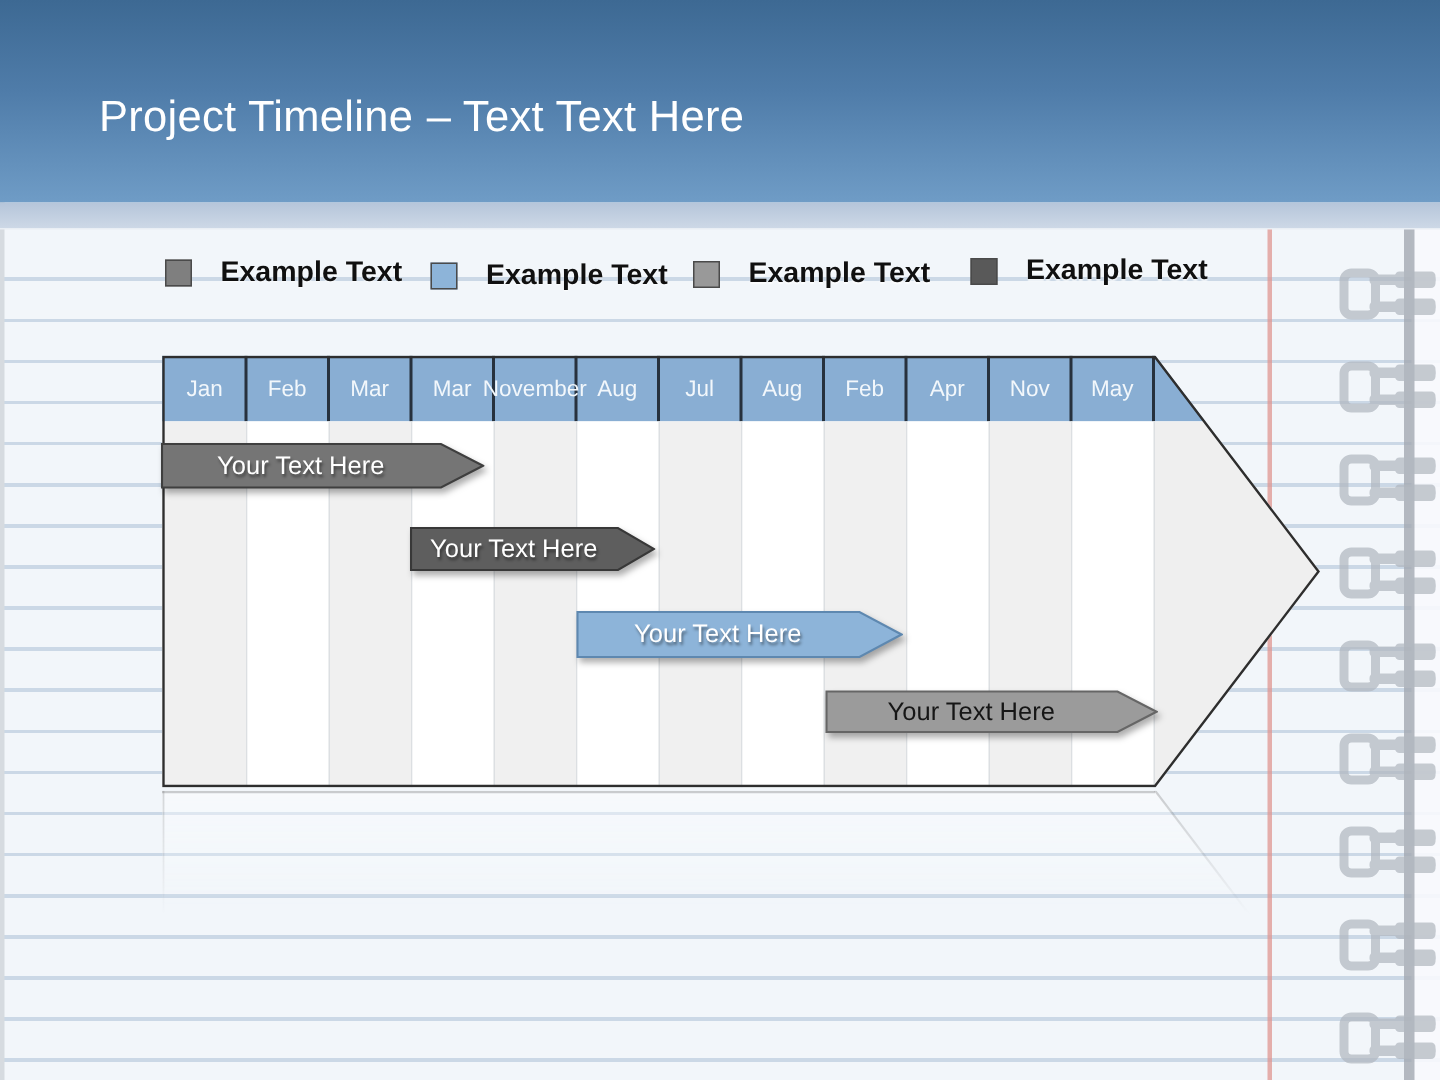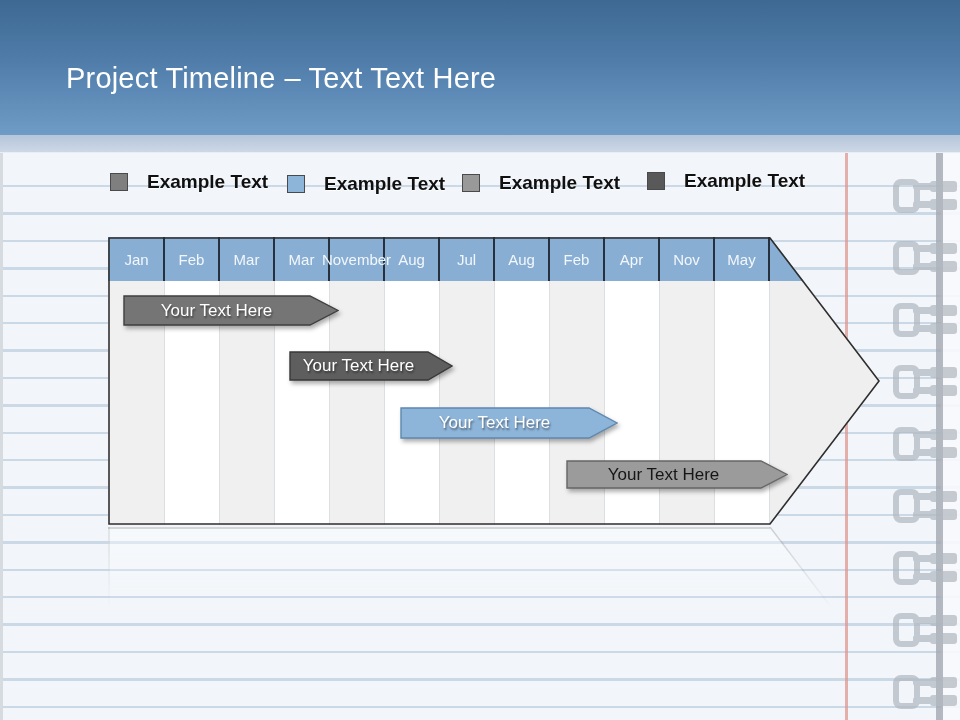--- a/index.html
+++ b/index.html
@@ -60,21 +60,21 @@
     display:flex; align-items:center; justify-content:center;
     color:#f2f7fb; font-size:15px; }
   .tl-body { position:absolute; left:0; top:44px; width:772px; height:244px; display:flex; padding-left:2px; box-sizing:border-box; background:#ffffff; }
   .month-col { width:55px; flex:0 0 55px; box-sizing:border-box; border-right:1px solid #dcdfe2; }
   .month-col:nth-child(odd) { background:#f0f0f0; }
   .month-col:nth-child(even) { background:#ffffff; }
   .body-filler { flex:1; background:#efefef; }
   .tl-outline { position:absolute; left:0; top:0; pointer-events:none; }
 
   
-  .task-bar { position:absolute; z-index:5;margin-left:16px; }
+  .task-bar { position:absolute; z-index:5; }
   .task-bar svg { display:block; filter:drop-shadow(2px 3px 2px rgba(0,0,0,.32)); }
   .task-label { position:absolute; top:0; text-align:center; font-size:17px; white-space:nowrap; }
   .task-label.light { color:#ffffff; text-shadow:1px 2px 2px rgba(0,0,0,.45); }
   .task-label.dark { color:#161616; }
   .tb-1 { left:107px; top:295px; width:216px; height:31px; }
   .tb-1 .task-label { width:187px; line-height:31px; }
   .tb-2 { left:273px; top:351px; width:164px; height:30px; }
   .tb-2 .task-label { width:139px; line-height:30px; }
   .tb-3 { left:384px; top:407px; width:218px; height:32px; }
   .tb-3 .task-label { width:189px; line-height:32px; }

